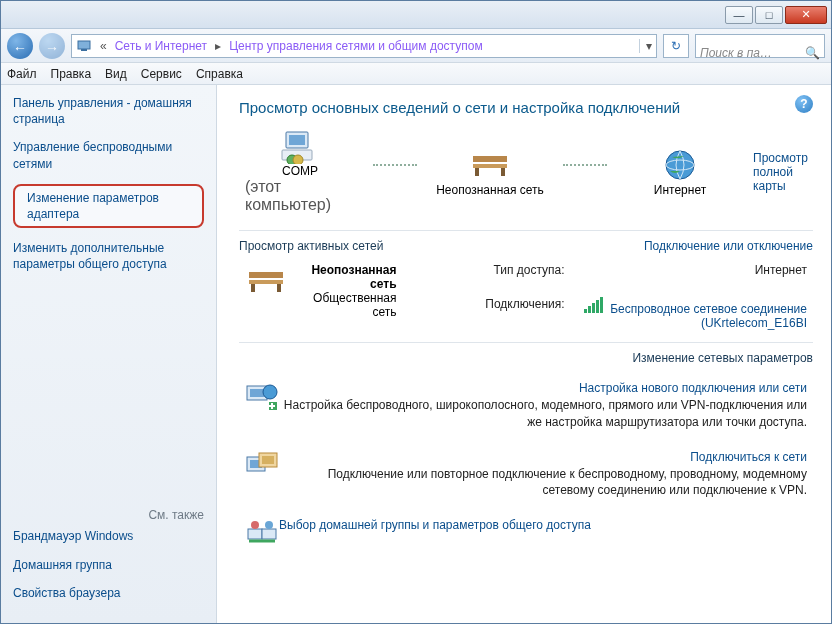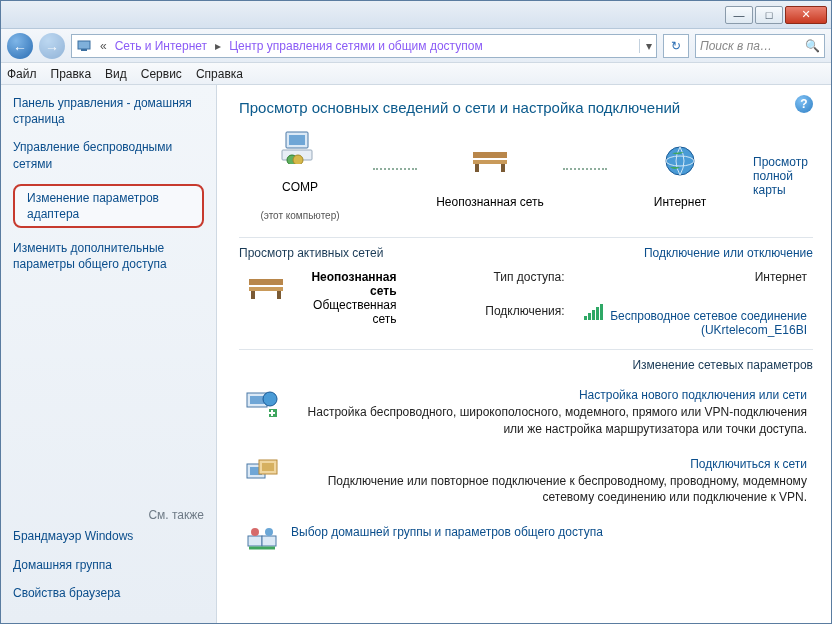--- a/index.html
+++ b/index.html
@@ -10,55 +10,55 @@
   .win-btn.close { background: linear-gradient(#e9806f,#c93a22); color: #fff; border-color: #8c2a18; width: 42px; }
   .navbar { height: 34px; background: linear-gradient(#f4f7fb,#e6edf5); display: flex; align-items: center; padding: 0 6px; gap: 6px; border-bottom: 1px solid #cfd9e3; }
   .nav-back, .nav-fwd { width: 26px; height: 26px; border-radius: 50%; background: radial-gradient(circle at 35% 30%, #7fb6e8, #2a6db3); display:flex; align-items:center; justify-content:center; color:#fff; font-size:14px; cursor:default; }
   .nav-fwd { opacity:.45; }
   .addr { flex: 1; height: 24px; border: 1px solid #9bb3c9; background: #fff; display: flex; align-items: center; padding: 0 4px; gap: 4px; }
   .addr-icon { width:16px; height:16px; display:inline-flex; align-items:center; justify-content:center; }
   .crumb { color:#8b5cf6; }
   .crumb-sep { color:#555; padding: 0 4px; }
   .addr-drop { border-left:1px solid #c3d1de; padding-left:6px; color:#555; }
   .refresh { width:26px; height:24px; border:1px solid #9bb3c9; background:#fff; display:flex; align-items:center; justify-content:center; color:#2a6db3; }
-  .search { width:130px; height:24px; border:1px solid #9bb3c9; background:#fff; display:flex; align-items:flex-start; padding:4px 4px; gap:4px; color:#888; font-style:italic; }
+  .search { width:130px; height:24px; border:1px solid #9bb3c9; background:#fff; display:flex; align-items:flex-start; padding:11px 4px; gap:4px; color:#888; font-style:italic; }
   .search .mag { font-style:normal; color:#4a78a6; }
   .menubar { height:22px; background: linear-gradient(#f8fafc,#ecf1f7); border-bottom:1px solid #cfd9e3; display:flex; align-items:center; padding:0 6px; gap:14px; color:#222; }
   .menubar span { cursor:default; }
   .body { flex:1; display:flex; overflow:hidden; }
   .sidebar { width:216px; background: linear-gradient(#f2f6fa,#e8eef5); border-right:1px solid #cfd9e3; padding:10px 12px; display:flex; flex-direction:column; }
   .sb-link { color:#0b4e8c; margin-bottom:12px; line-height:1.35; cursor:default; }
   .sb-link.hl { border:2px solid #c73a2e; border-radius:8px; padding:4px 12px; background:#f7f9fc; }
   .sb-spacer { flex:1; }
   .sb-hdr { color:#6e7a86; margin:10px 0 6px;text-align:right; }
   .content { flex:1; padding:10px 18px 10px 22px; overflow:auto; }
   .helpbtn { float:right; width:18px; height:18px; border-radius:50%; background:radial-gradient(circle at 35% 30%, #7ec0f4, #2f7fc4); color:#fff; display:flex; align-items:center; justify-content:center; font-weight:bold; font-size:12px; cursor:default; }
   h1.page { color:#0b5a8c; font-size:15px; font-weight:normal; margin:4px 0 14px; }
   .map-row { display:flex; align-items:center; gap:18px; padding:0 6px 8px; }
-  .map-col { display:flex; flex-direction:column; align-items:center; min-width:110px;gap:16px; }
+  .map-col { display:flex; flex-direction:column; align-items:center; min-width:110px; }
   .map-conn { flex:0 0 44px; border-top:2px dotted #8fae9d; height:0; margin-top:-14px; }
   .map-lbl { text-align:center; line-height:1.2; }
-  .map-sub { color:#555; font-size:10px; }
+  .map-sub { color:#555; font-size:16px; }
   .map-full { margin-left:auto; color:#0b4e8c; cursor:default; }
   .sect { border-top:1px solid #dfe5eb; margin-top:8px; padding-top:8px;text-align:right; }
   .sect-row { display:flex; align-items:center; }
   .sect-title { color:#1a3a56; }
   .sect-link { margin-left:auto; color:#0b4e8c; cursor:default; }
   .active-net { display:flex; gap:18px; padding:10px 6px 4px; }
   .bench-icon { width:44px; height:36px; display:flex; align-items:center; justify-content:center; }
   .net-left { display:flex; flex-direction:column; }
   .net-name { font-weight:bold; }
   .kv { display:grid; grid-template-columns: 110px auto; row-gap:20px; margin-left:40px; }
   .kv .k { color:#222; }
   .kv .v { color:#222; }
   .kv .vlink { color:#0b4e8c; cursor:default; }
   .sigbars { display:inline-flex; gap:1px; align-items:flex-end; margin-right:4px; }
   .sigbars i { width:3px; background:#2fa866; display:inline-block; }
   .opts { padding-top:6px; }
-  .opt { display:flex; gap:12px; padding:10px 6px; }
+  .opt { display:flex; padding:10px 6px; }
   .opt-ico { width:34px; height:32px; display:flex; align-items:center; justify-content:center; }
   .opt-title { color:#0b4e8c; cursor:default; }
   .opt-desc { color:#222; line-height:1.35; margin-top:2px; }
   svg { display:block; }
 </style>
 </head>
 <body>
 
 <div class="window">
 

